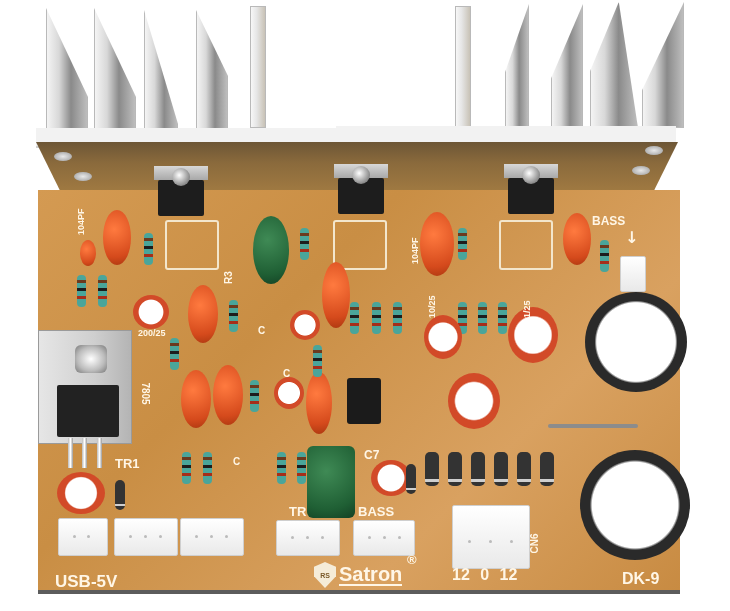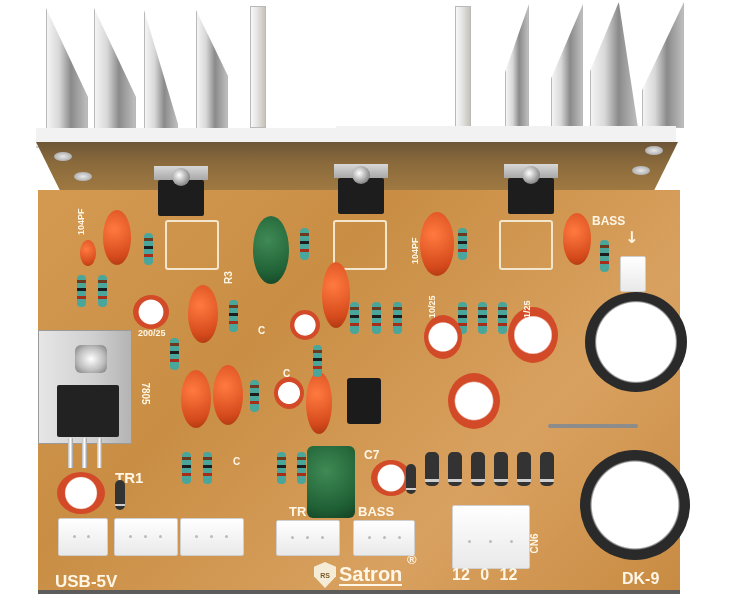--- a/index.html
+++ b/index.html
@@ -75,21 +75,21 @@
 <div class="outline" style="left:333px;top:220px;width:50px;height:46px;"></div>
 <div class="outline" style="left:499px;top:220px;width:50px;height:46px;"></div>
 
 <div class="reg-tab"></div>
 <div class="abs" style="left:75px;top:345px;width:32px;height:28px;border-radius:6px;background:radial-gradient(#fff,#bbb 60%,#777);"></div>
 <div class="abs" style="left:57px;top:385px;width:62px;height:52px;background:#222;border-radius:2px;"></div>
 <div class="leg" style="left:68px;top:438px;"></div>
 <div class="leg" style="left:82px;top:438px;"></div>
 <div class="leg" style="left:97px;top:438px;"></div>
 <div class="silk" style="left:134px;top:388px;font-size:10px;transform:rotate(90deg);">7805</div>
-<div class="silk" style="left:115px;top:469px;font-size:15px;">TR1</div>
+<div class="silk" style="left:115px;top:456px;font-size:13px;">TR1</div>
 
 <div class="capcer" style="left:103px;top:210px;width:28px;height:55px;"></div>
 <div class="capcer" style="left:188px;top:285px;width:30px;height:58px;"></div>
 <div class="capcer" style="left:181px;top:370px;width:30px;height:58px;"></div>
 <div class="capcer" style="left:213px;top:365px;width:30px;height:60px;"></div>
 <div class="capcer" style="left:322px;top:262px;width:28px;height:66px;"></div>
 <div class="capcer" style="left:306px;top:372px;width:26px;height:62px;"></div>
 <div class="capcer" style="left:420px;top:212px;width:34px;height:64px;"></div>
 <div class="capcer" style="left:563px;top:213px;width:28px;height:52px;"></div>
 <div class="capcer" style="left:80px;top:240px;width:16px;height:26px;"></div>

